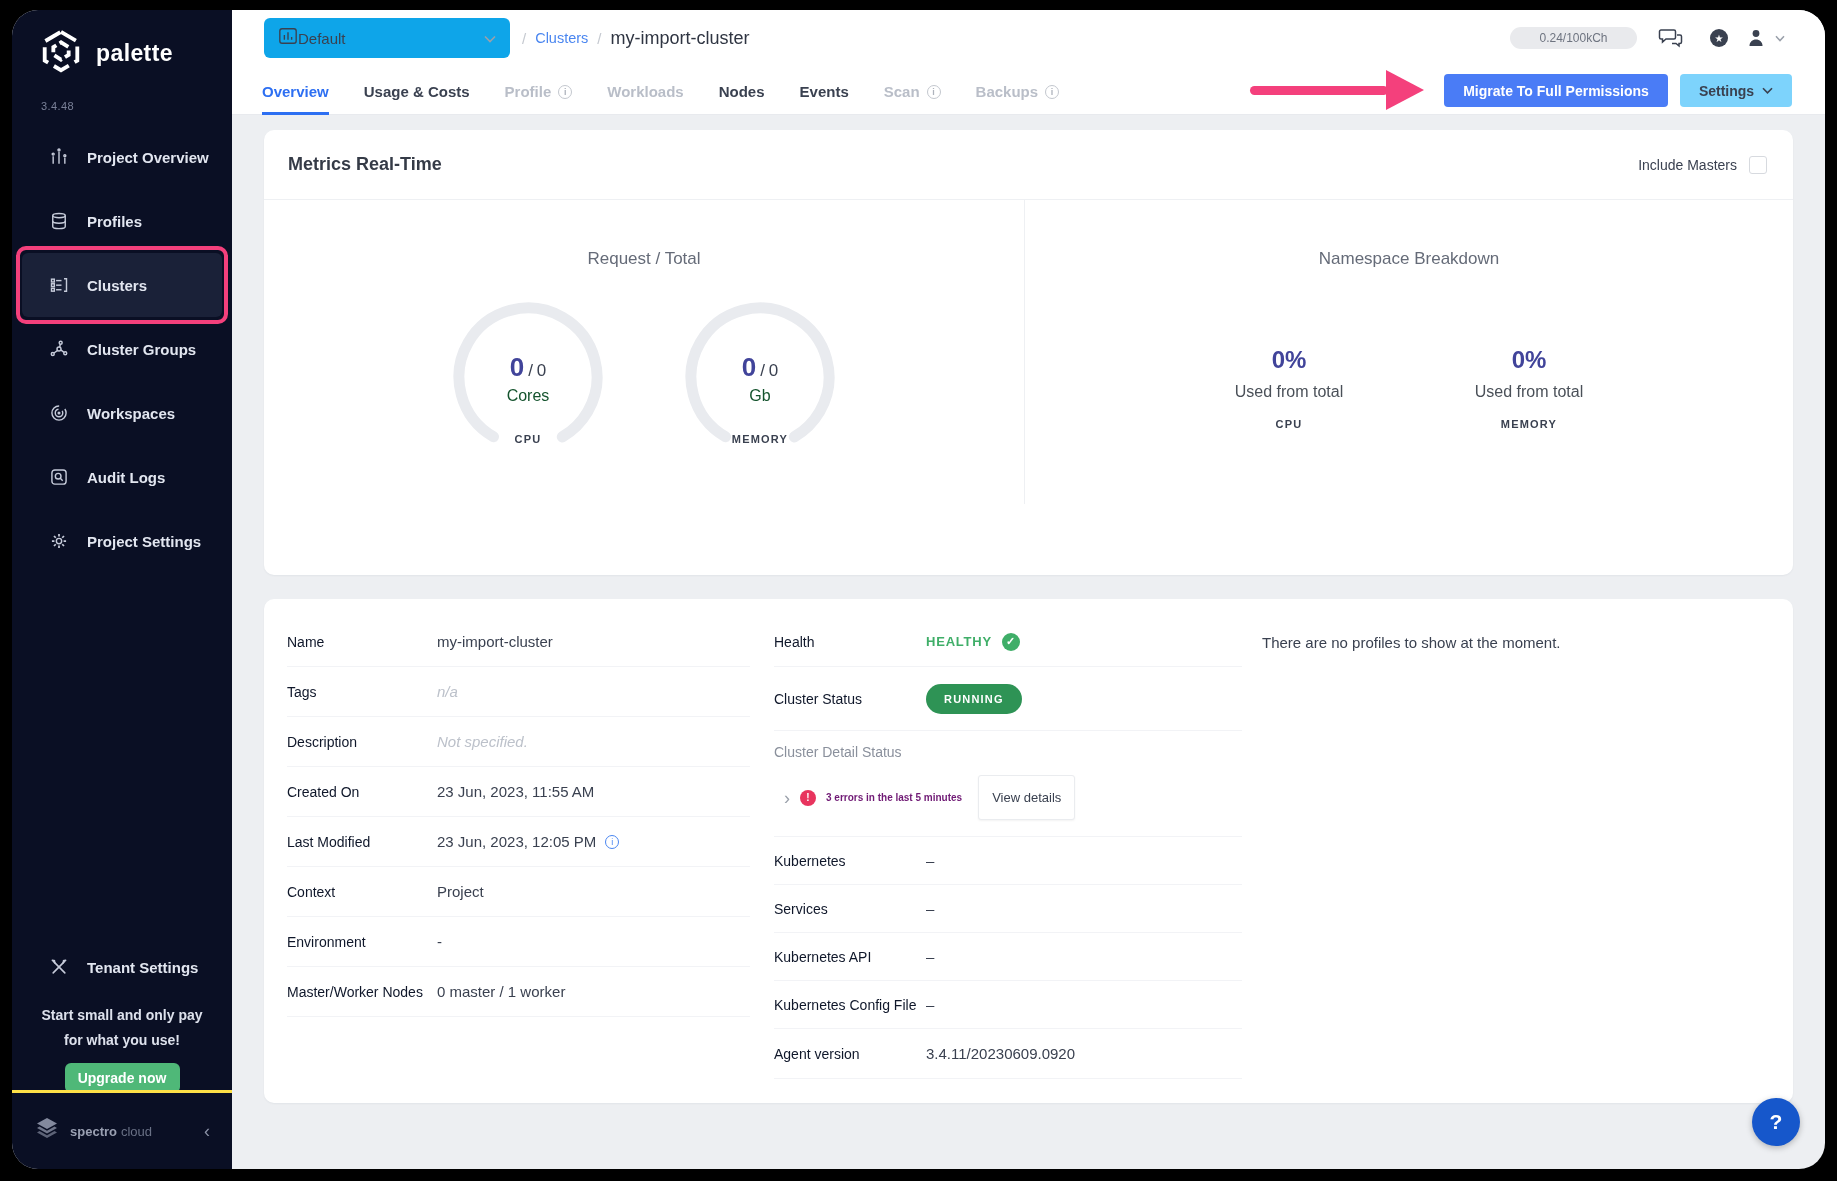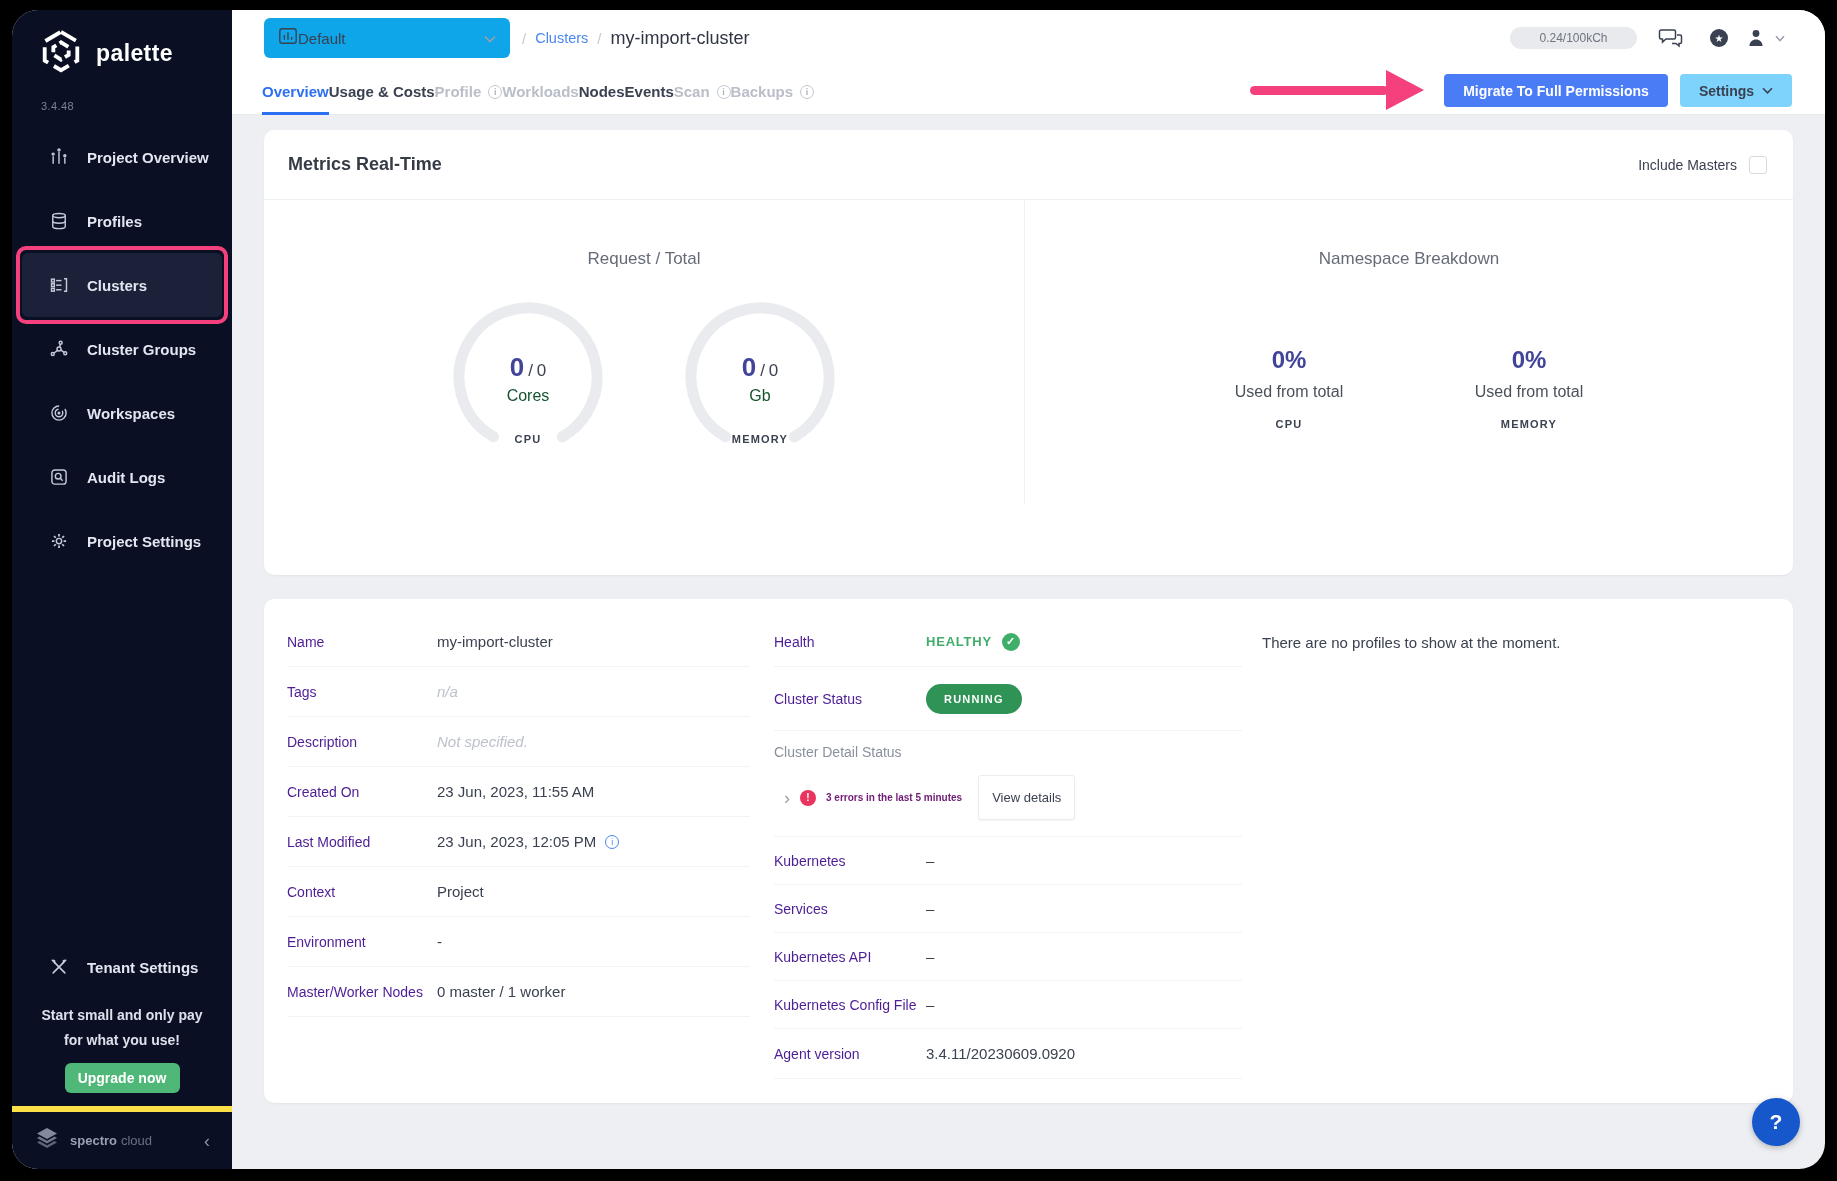--- a/index.html
+++ b/index.html
@@ -13,40 +13,40 @@
   .version { position:absolute; top:90px; left:29px; font-size:11px; color:#7A8198; letter-spacing:.4px; }
   .nav { position:absolute; top:115px; left:0; right:0; }
   .nav-item { height:64px; display:flex; align-items:center; padding-left:36px; gap:17px; font-size:15px; font-weight:600; color:#E2E6F0; cursor:pointer; position:relative; }
   .nav-item .ico { width:22px; height:22px; display:flex; align-items:center; justify-content:center; flex:0 0 22px; }
   .nav-item.active { background:#1A2138; border-radius:6px; margin:0 10px; padding-left:26px; }
   .nav-item.active .hl { position:absolute; left:-6px; right:-6px; top:-7px; bottom:-7px; border:4px solid #F4407C; border-radius:10px; pointer-events:none; }
   .tenant { position:absolute; top:925px; left:0; right:0; }
   .promo { position:absolute; top:993px; left:0; right:0; text-align:center; }
   .promo-line { font-size:14px; font-weight:600; color:#DDE1EC; line-height:25px; }
   .upgrade-btn { margin-top:10px; display:inline-block; width:115px; height:30px; line-height:30px; background:#4FB878; border-radius:6px; color:#fff; font-size:14px; font-weight:600; cursor:pointer; }
-  .sidebar-footer { position:absolute; bottom:0; left:0; right:0; height:63px; border-top:6px solid #fde047; display:flex; align-items:center; padding:0 22px; gap:10px;text-align:right; }
+  .sidebar-footer { position:absolute; bottom:0; left:0; right:0; height:79px; border-top:3px solid #fde047; display:flex; align-items:center; padding:0 22px; gap:10px;text-align:right; }
   .sf-primary { font-size:13px; font-weight:700; color:#9AA0B2; }
   .sf-secondary { font-size:13px; color:#6A7186; margin-left:-6px; }
   .sf-collapse { margin-left:auto; color:#8B92A6; font-size:18px; cursor:pointer; line-height:1; }
 
   
   .main { position:absolute; left:220px; top:0; right:0; bottom:0; }
   .topbar { position:absolute; top:0; left:0; right:0; height:105px; background:#fff; border-bottom:1px solid #E8EAEE; }
   .selector { position:absolute; left:32px; top:8px; width:246px; height:40px; background:#0ea5e9; border-radius:6px; display:flex; align-items:center; padding:0 14px; cursor:pointer; }
   .selector-label { font-size:15px; color:#3A4150; }
   .selector .chev { margin-left:auto; }
   .breadcrumb { position:absolute; left:290px; top:8px; height:40px; display:flex; align-items:center; gap:9px; }
   .bc-sep { font-size:15px; color:#C5C9D0; }
   .bc-root { font-size:14.5px; color:#4A86F0; cursor:pointer; }
   .bc-current { font-size:18px; font-weight:500; color:#2F3542; }
   .top-right { position:absolute; top:17px; right:40px; display:flex; align-items:center; }
   .usage-pill { width:127px; height:22px; background:#E9EAED; border-radius:11px; font-size:12px; color:#6E7480; display:flex; align-items:center; justify-content:center; }
   .ti { display:flex; align-items:center; justify-content:center; cursor:pointer; }
   .star-circle { width:18px; height:18px; border-radius:50%; background:#3A4150; color:#fff; font-size:10px; display:flex; align-items:center; justify-content:center; font-family:"DejaVu Sans", sans-serif; }
-  .tabs { position:absolute; left:30px; bottom:-1px; display:flex; }
+  .tabs { position:absolute; left:30px; bottom:-1px; display:flex; gap:35px; }
   .tab { padding-bottom:12px; font-size:15px; font-weight:600; border-bottom:3px solid transparent; cursor:pointer; display:flex; align-items:center; gap:7px; }
   .tab.active { color:#2D6FF2; border-bottom-color:#2D6FF2; }
   .tab.enabled { color:#3A4150; }
   .tab.disabled { color:#B9BEC8; }
   .info-i { width:14px; height:14px; border-radius:50%; border:1.2px solid #C3C7CE; color:#AEB3BC; font-size:9px; display:inline-flex; align-items:center; justify-content:center; font-style:normal; }
   .info-i.blue { border-color:#4A86F0; color:#4A86F0; }
   .migrate-btn { position:absolute; left:1212px; top:64px; width:224px; height:33px; background:#4A7CF6; border-radius:4px; color:#fff; font-size:14px; font-weight:600; display:flex; align-items:center; justify-content:center; cursor:pointer; }
   .settings-btn { position:absolute; left:1448px; top:64px; width:112px; height:33px; background:#7dd3fc; border-radius:4px; color:#3A4150; font-size:14px; font-weight:600; display:flex; align-items:center; justify-content:center; gap:8px; cursor:pointer; }
   .anno-arrow { position:absolute; left:1018px; top:60px; height:40px; display:flex; align-items:center; pointer-events:none; }
   .anno-tail { width:138px; height:9px; background:#F4407C; border-radius:5px; }
@@ -79,21 +79,21 @@
   .stat { width:140px; text-align:center; }
   .stat-value { font-size:24px; font-weight:700; color:#41449A; }
   .stat-label { margin-top:9px; font-size:16px; color:#4A5058; }
   .stat-cap { margin-top:17px; font-size:11px; font-weight:700; letter-spacing:1.2px; color:#3A4150; }
   .more-btn { position:absolute; left:calc(50% - 60px); top:403px; width:120px; height:30px; background:#fff; border:1px solid #ECEEF1; border-radius:4px; box-shadow:0 1px 2px rgba(0,0,0,.05); font-size:14px; color:#3A4150; display:flex; align-items:center; justify-content:center; cursor:pointer; }
 
   
   .card-details { left:32px; top:589px; width:1529px; height:504px; }
   .col1 { position:absolute; left:23px; top:18px; width:463px; }
   .drow { height:50px; display:flex; align-items:center; border-bottom:1px solid #F2F3F6; }
-  .dlabel { width:150px; flex:0 0 150px; font-size:14px; color:#4c1d95; }
+  .dlabel { width:150px; flex:0 0 150px; font-size:14px; color:#0f172a; }
   .dvalue { font-size:15px; color:#3A4150; display:flex; align-items:center; gap:9px; }
   .dvalue.muted { color:#BCC1CA; font-style:italic; }
   .col2 { position:absolute; left:510px; top:18px; width:468px; }
   .col2 .dlabel { width:152px; flex:0 0 152px; }
   .health-val { display:flex; align-items:center; gap:10px; font-size:13px; font-weight:700; letter-spacing:.8px; color:#3FAE68; }
   .check-circle { width:18px; height:18px; border-radius:50%; background:#3FAE68; color:#fff; font-size:11px; display:flex; align-items:center; justify-content:center; }
   .row-status { height:64px; }
   .pill { background:#2E9355; color:#fff; font-size:11px; font-weight:700; letter-spacing:1.2px; padding:9px 18px; border-radius:17px; }
   .detail-block { padding:13px 0 16px; border-bottom:1px solid #F2F3F6; }
   .db-label { font-size:14px; color:#8A909C; }

